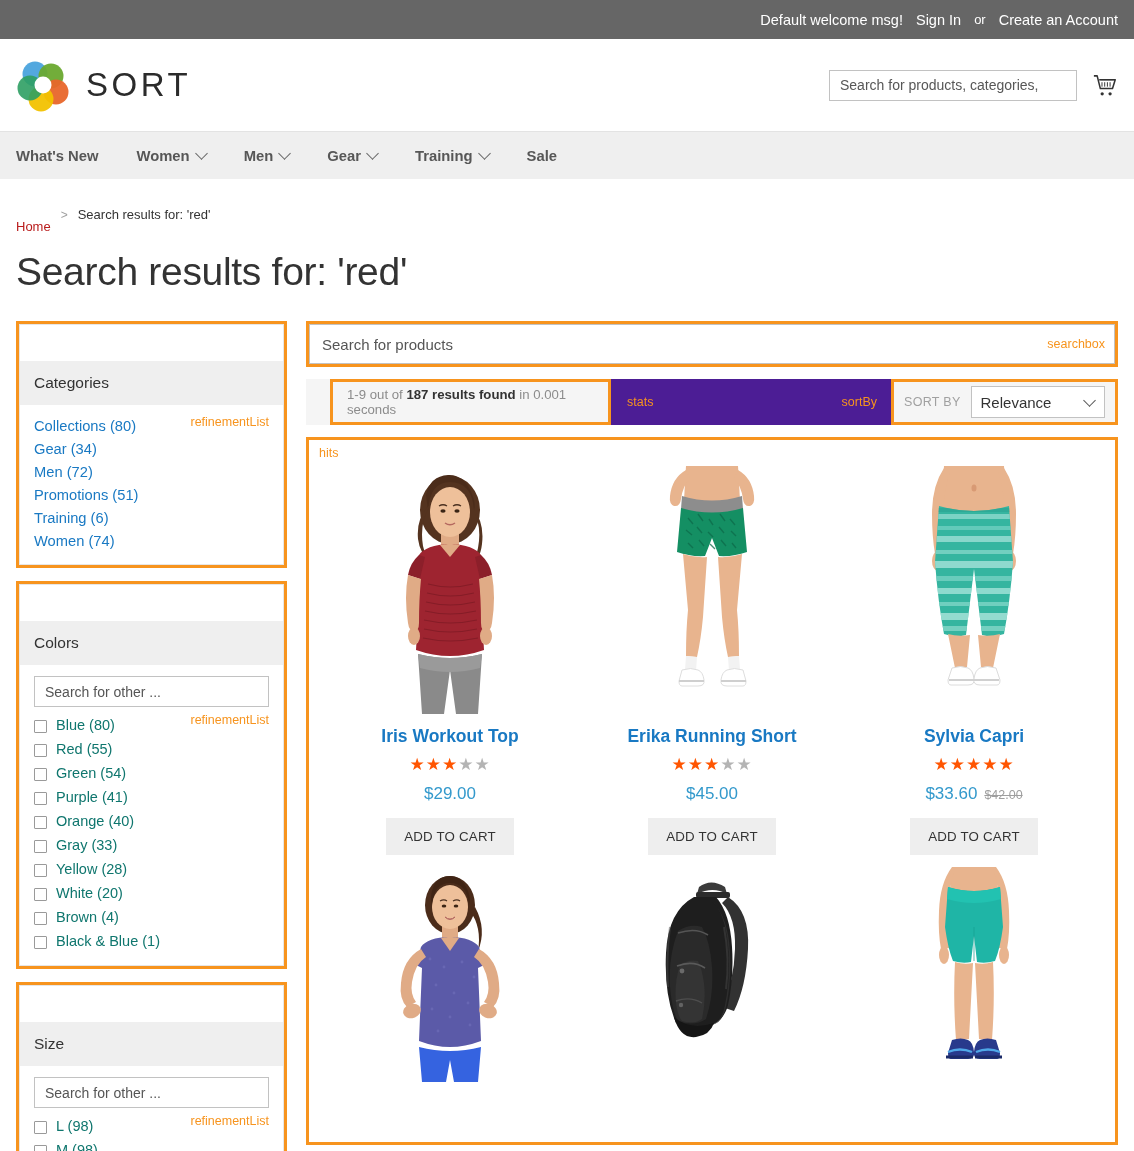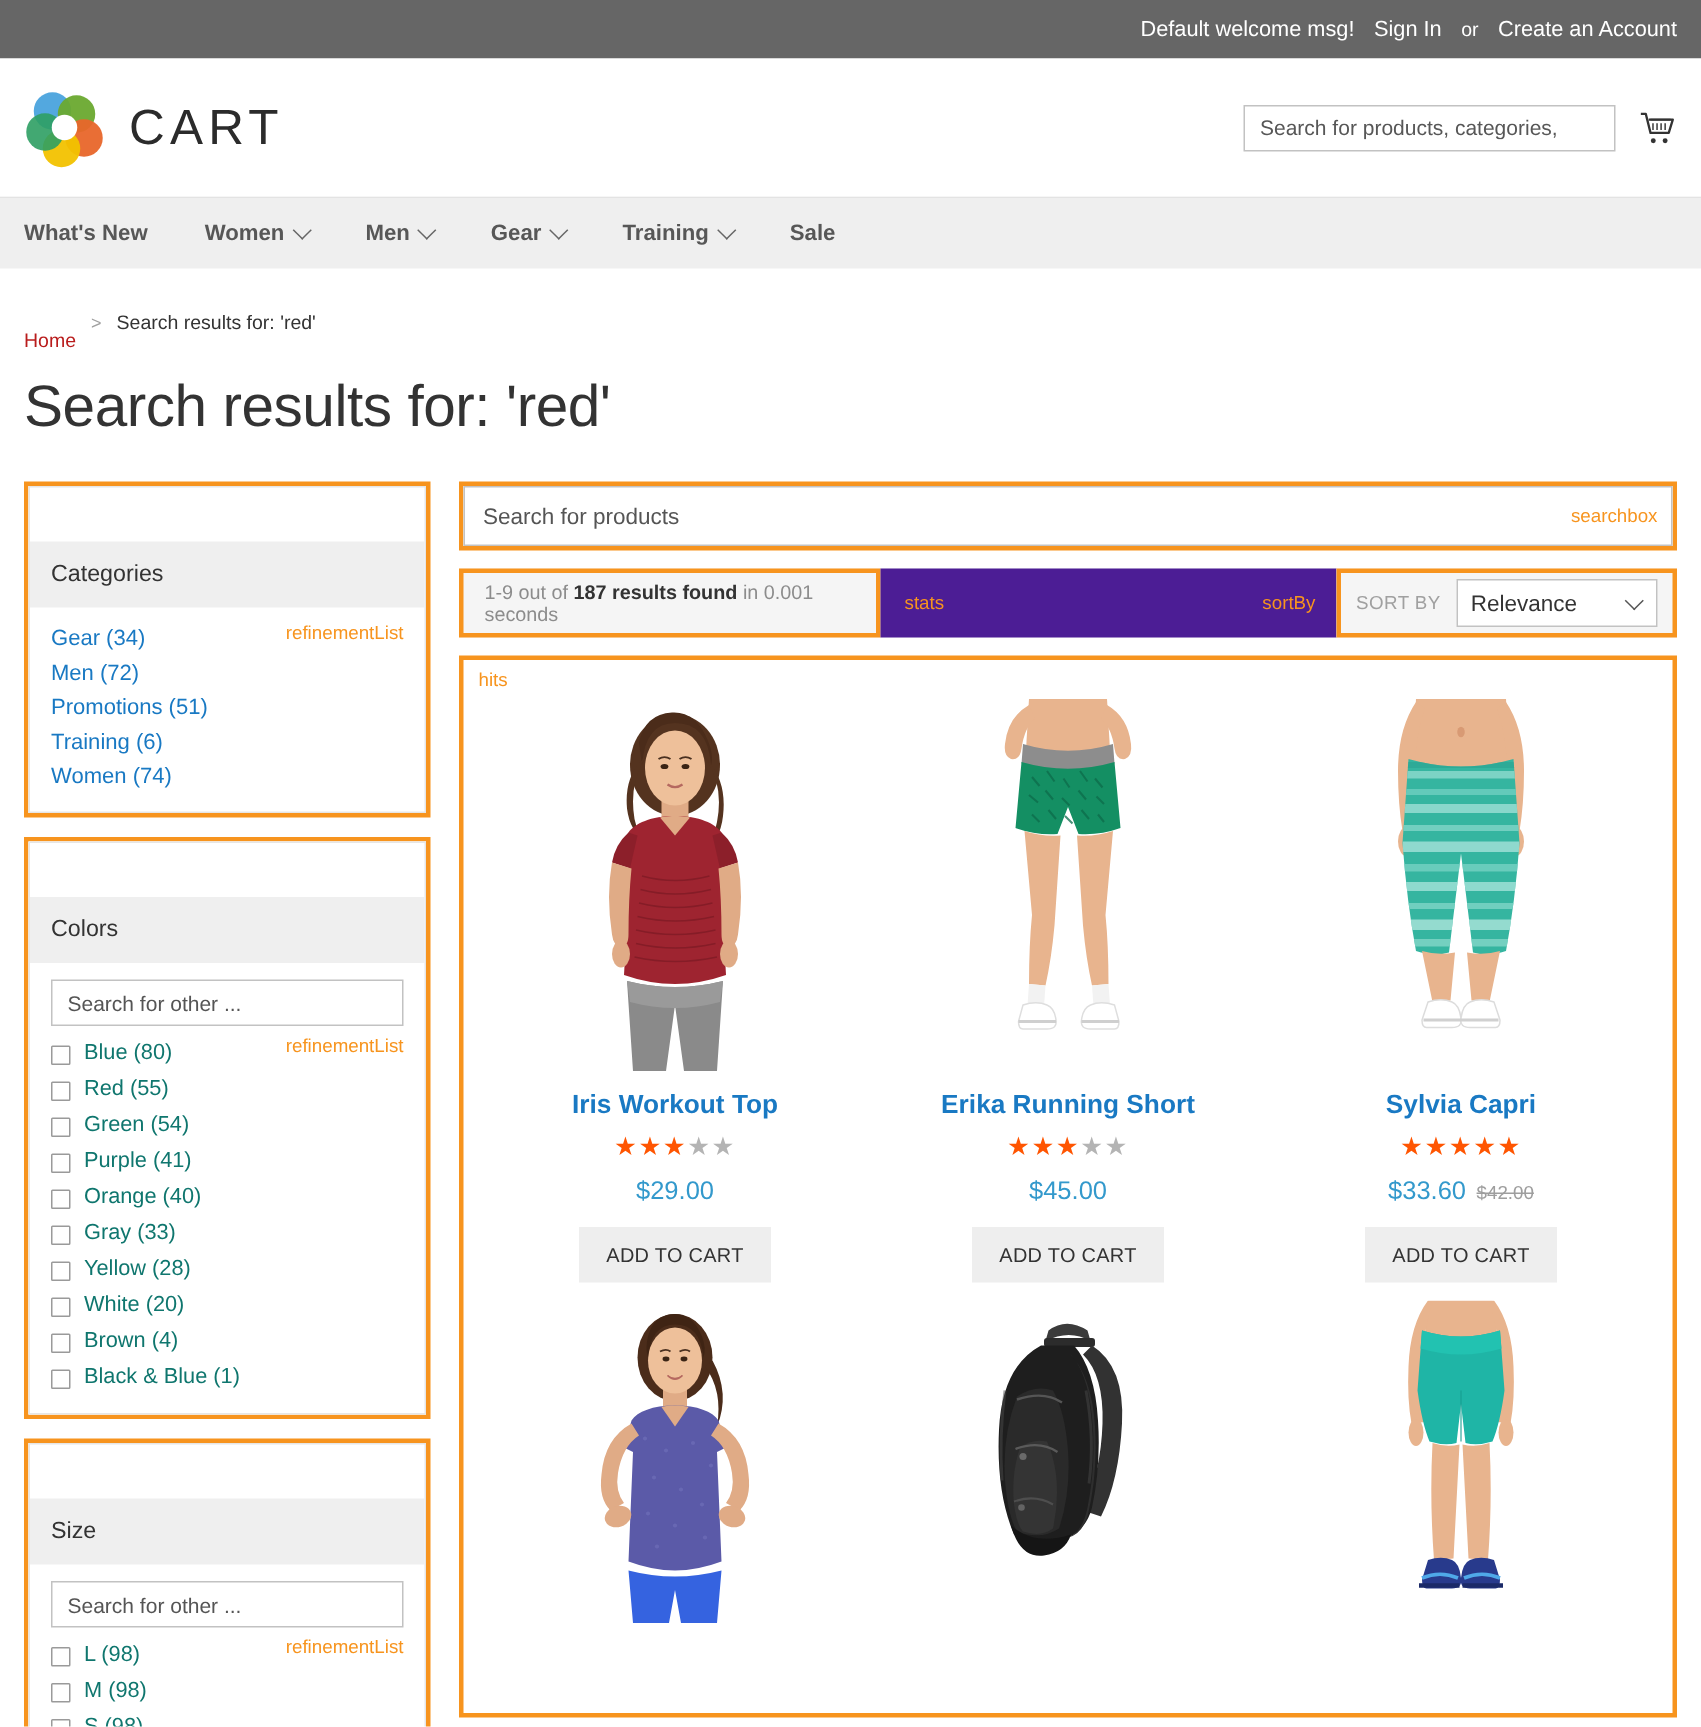--- a/index.html
+++ b/index.html
@@ -216,20 +216,21 @@
     height: 46px;
     background: #f5f5f5;
   }
   .stats-ann {
     width: 281px;
     flex: 0 0 281px;
     display: flex;
     align-items: center;
     padding-left: 14px;
     background: #f5f5f5;
+    margin-left: 24px;
   }
   .stats-text { font-size: 13.2px; color: #8c8c8c; }
   .stats-text b { color: #333; font-weight: bold; }
   .sortby-gap {
     flex: 1 1 auto;
     position: relative;
     background: #4c1d95;
   }
   .sortby-ann {
     width: 227px;
@@ -355,21 +356,21 @@
     <span>
       <svg class="logo-mark" viewBox="0 0 56 56">
         <circle cx="19" cy="17" r="12.5" fill="#4aa3dd" opacity="0.95"></circle>
         <circle cx="35" cy="19" r="12.5" fill="#6aa92f" opacity="0.95"></circle>
         <circle cx="40" cy="35" r="12.5" fill="#e8662a" opacity="0.95"></circle>
         <circle cx="25" cy="42" r="12.5" fill="#f2c200" opacity="0.95"></circle>
         <circle cx="14" cy="31" r="12.5" fill="#2e9e63" opacity="0.9"></circle>
         <circle cx="27" cy="28" r="8.5" fill="#ffffff"></circle>
       </svg>
     </span>
-    <span class="logo-text">CART</span>
+    <span class="logo-text">SORT</span>
   </div>
   <div class="header-right">
     <input class="hdr-search" type="text" placeholder="Search for products, categories," style="">
     <span>
       <svg class="cart-icon" viewBox="0 0 28 28">
         <path d="M3 4 h3.4 l3.3 13.2 h12.6 l2.8 -9.2 h-16.6" fill="none" stroke="#333" stroke-width="1.6" stroke-linejoin="round"></path>
         <path d="M9.6 8 h14" fill="none" stroke="#333" stroke-width="1.2"></path>
         <path d="M11.4 10.6 v4.6 M14.2 10.6 v4.6 M17 10.6 v4.6 M19.8 10.6 v4.6" stroke="#333" stroke-width="1"></path>
         <circle cx="11.6" cy="22.6" r="1.7" fill="#333"></circle>
         <circle cx="19.8" cy="22.6" r="1.7" fill="#333"></circle>
@@ -414,20 +415,21 @@
 <div class="content">
 
   <div class="sidebar">
 
     <div class="ann">
       <div class="facet">
         <div class="facet-head">Categories</div>
         <div class="facet-body">
           <span class="ann-label" style="right:14px; top:10px;">refinementList</span>
           <div class="facet-link-list">
+            <a href="#" class="facet-link">Collections (80)</a>
             <a href="#" class="facet-link">Gear (34)</a>
             <a href="#" class="facet-link">Men (72)</a>
             <a href="#" class="facet-link">Promotions (51)</a>
             <a href="#" class="facet-link">Training (6)</a>
             <a href="#" class="facet-link">Women (74)</a>
           </div>
         </div>
       </div>
     </div>
 

